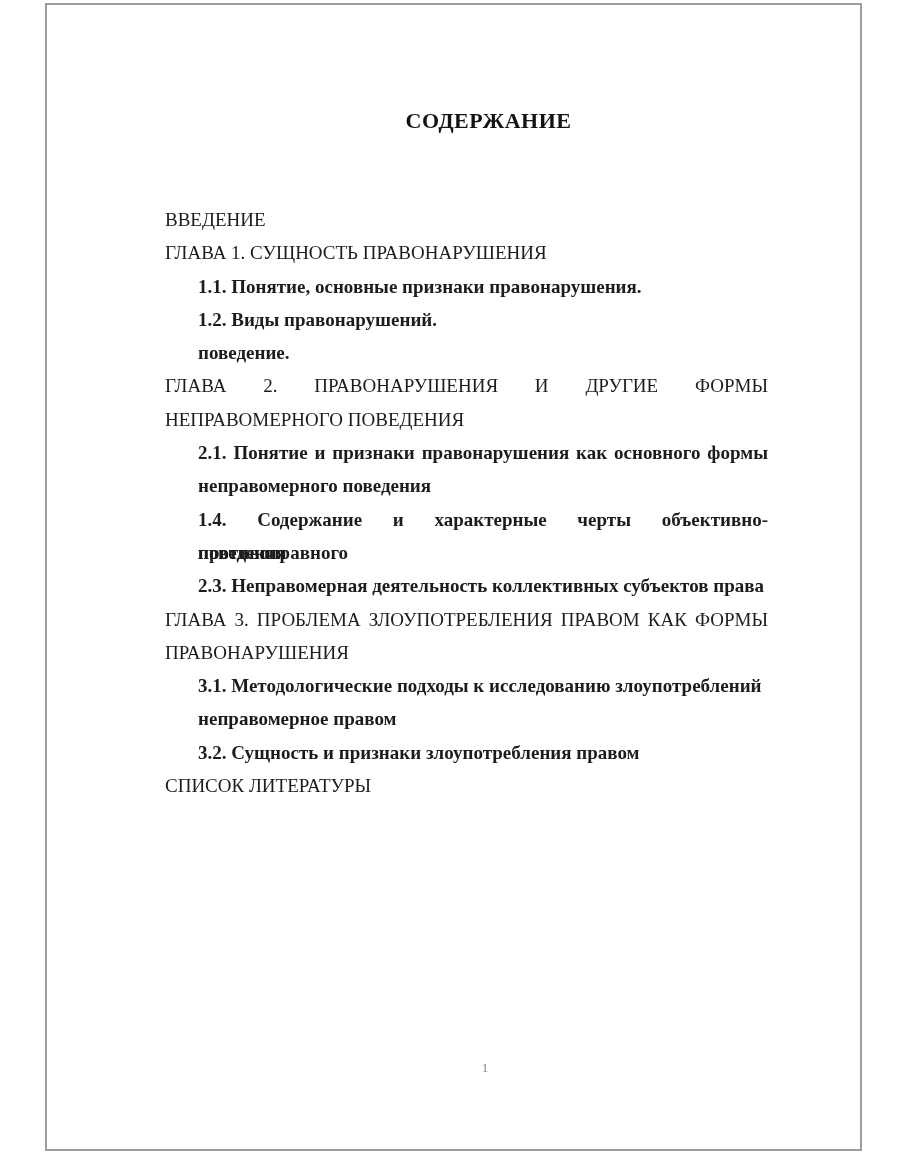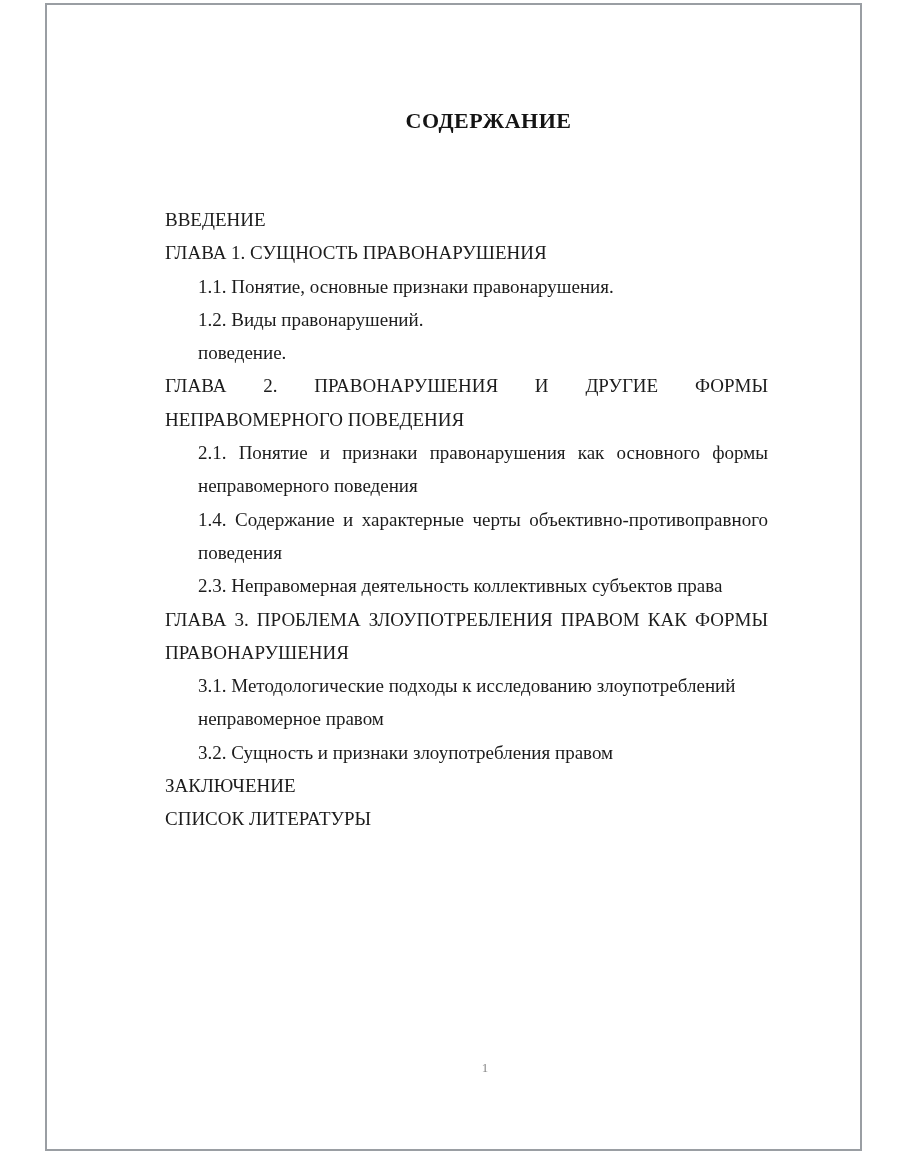--- a/index.html
+++ b/index.html
@@ -44,21 +44,21 @@
     width: 603px;
     font-size: 19px;
     color: #1c1c1c;
   }
   .toc .line {
     line-height: 33.3px;
     height: 33.3px;
     white-space: nowrap;
     text-align: left;
   }
-  .toc .line.indent { padding-left: 33px; }
+  .toc .line.indent { padding-left: 33px; font-weight: bold; }
   .toc .line.stretch {
     white-space: normal;
     text-align: justify;
     text-align-last: justify;
   }
 
   .page-number {
     position: absolute;
     left: 485px;
     top: 1059px;
@@ -88,19 +88,18 @@
     <div class="line indent stretch">2.1. Понятие и признаки правонарушения как основного формы</div>
     <div class="line indent">неправомерного поведения</div>
     <div class="line indent stretch">1.4. Содержание и характерные черты объективно-противоправного</div>
     <div class="line indent">поведения</div>
     <div class="line indent">2.3. Неправомерная деятельность коллективных субъектов права</div>
     <div class="line stretch">ГЛАВА 3. ПРОБЛЕМА ЗЛОУПОТРЕБЛЕНИЯ ПРАВОМ КАК ФОРМЫ</div>
     <div class="line">ПРАВОНАРУШЕНИЯ</div>
     <div class="line indent">3.1. Методологические подходы к исследованию злоупотреблений</div>
     <div class="line indent">неправомерное правом</div>
     <div class="line indent">3.2. Сущность и признаки злоупотребления правом</div>
-    <div class="line">ЗАКЛЮЧЕНИЕ</div>
     <div class="line">СПИСОК ЛИТЕРАТУРЫ</div>
   </div>
 
   <div class="page-number">1</div>
 
 </div>
 
 </body></html>

